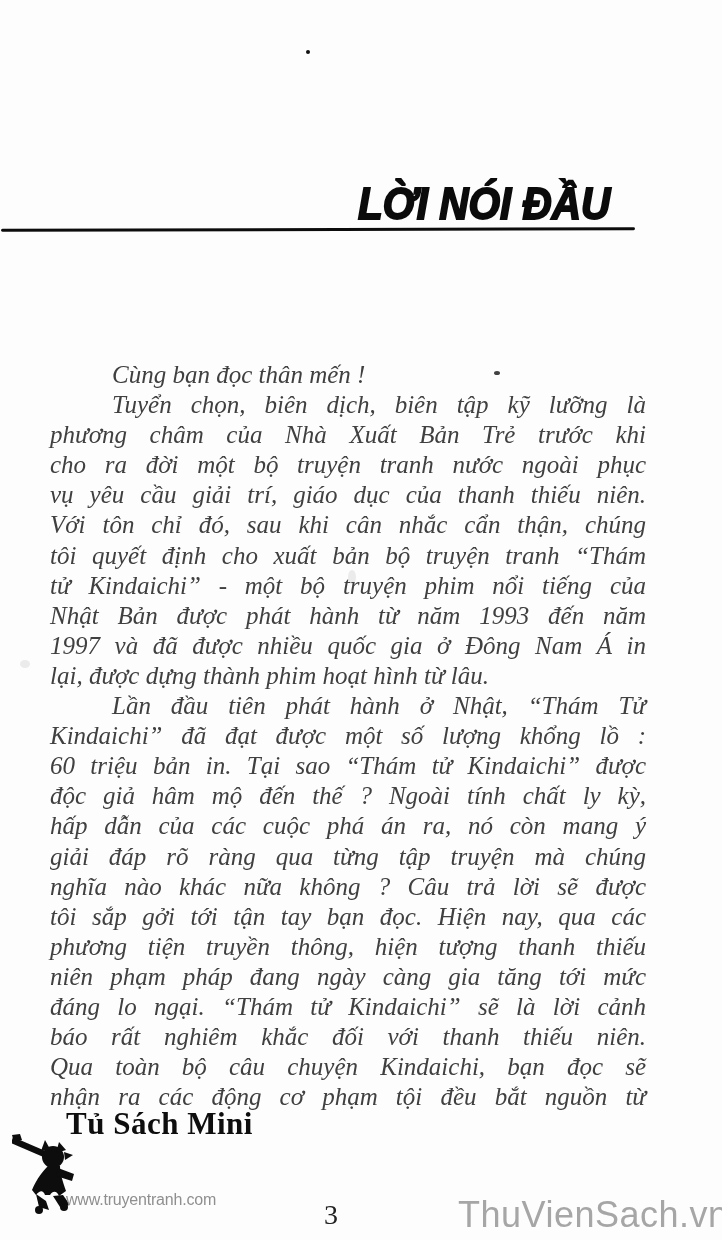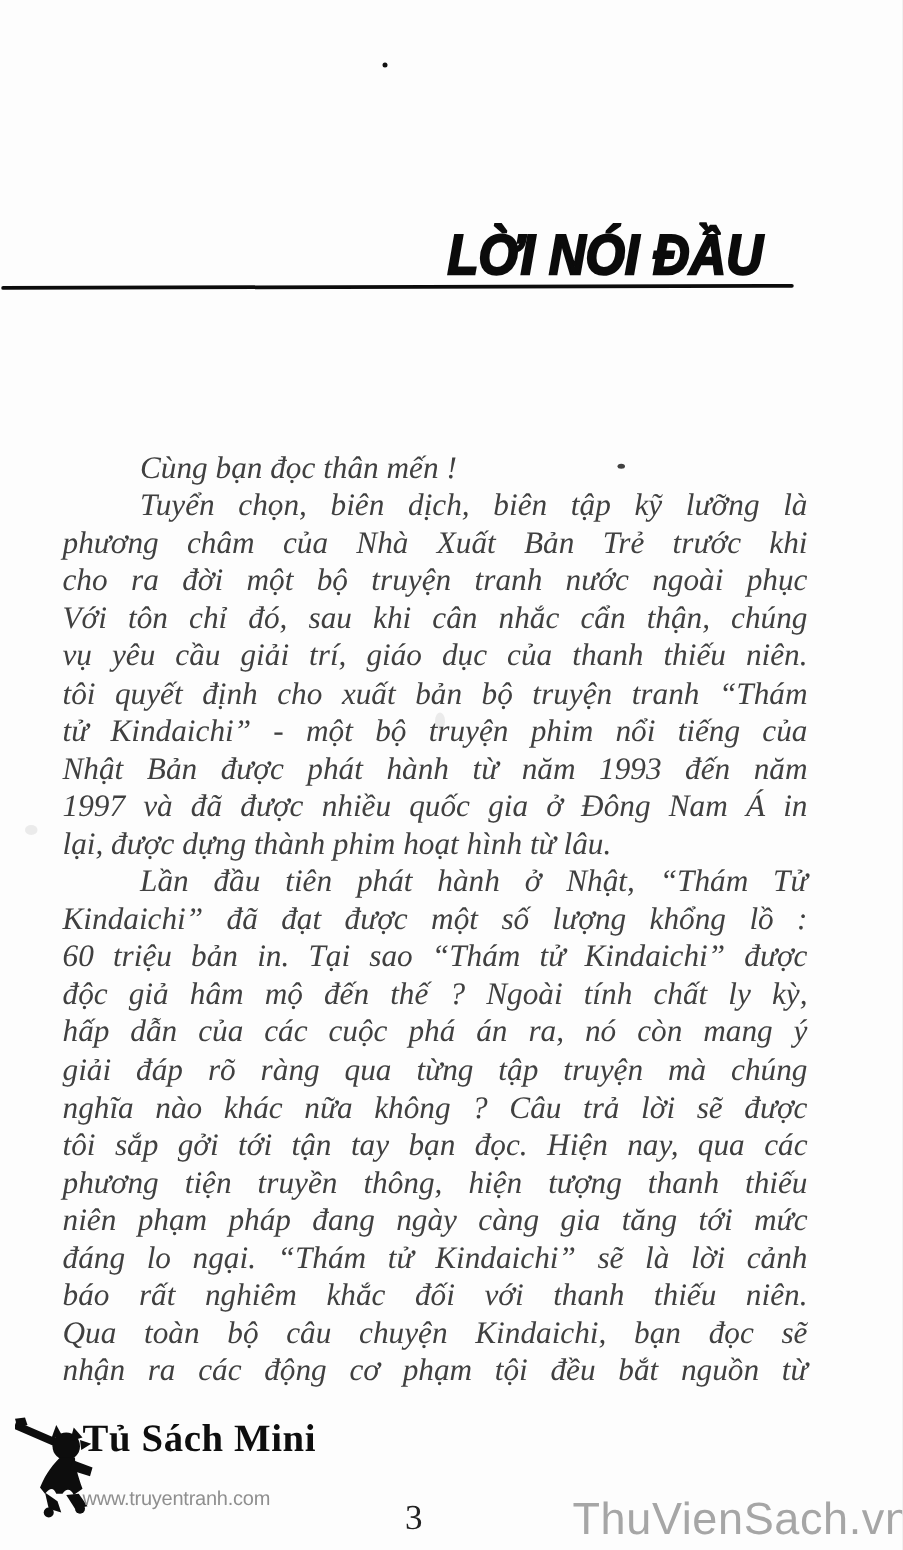--- a/index.html
+++ b/index.html
@@ -55,21 +55,21 @@
     line-height:30.1px;
     color:#404040;
   }
   .bline { width:100%; white-space:normal; }
   .bline.just { text-align:justify; text-align-last:justify; }
   .bline.ind  { text-indent:62px; }
 
   
   .mascot { position:absolute; left:12px; top:1130px; width:66px; height:94px; }
   .publisher {
-    position:absolute; left:66px; top:1135px;
+    position:absolute; left:66px; top:1108px;
     font-family:"Liberation Serif", serif;
     font-weight:bold; font-size:31px; line-height:1;
     color:#0e0e0e;
     letter-spacing:0.5px;
     white-space:nowrap;
     text-align:right;
   }
   .website {
     position:absolute; left:66px; top:1192px;
     font-family:"Liberation Sans", sans-serif;
@@ -103,22 +103,22 @@
   <div class="smudge m2"></div>
 
   <div class="title">LỜI NÓI ĐẦU</div>
   <div class="rule"></div>
 
   <div class="body-text">
       <div class="bline ind">Cùng bạn đọc thân mến !</div>
       <div class="bline just ind">Tuyển chọn, biên dịch, biên tập kỹ lưỡng là</div>
       <div class="bline just">phương châm của Nhà Xuất Bản Trẻ trước khi</div>
       <div class="bline just">cho ra đời một bộ truyện tranh nước ngoài phục</div>
+      <div class="bline just">vụ yêu cầu giải trí, giáo dục của thanh thiếu niên.</div>
       <div class="bline just">Với tôn chỉ đó, sau khi cân nhắc cẩn thận, chúng</div>
-      <div class="bline just">vụ yêu cầu giải trí, giáo dục của thanh thiếu niên.</div>
       <div class="bline just">tôi quyết định cho xuất bản bộ truyện tranh “Thám</div>
       <div class="bline just">tử Kindaichi” - một bộ truyện phim nổi tiếng của</div>
       <div class="bline just">Nhật Bản được phát hành từ năm 1993 đến năm</div>
       <div class="bline just">1997 và đã được nhiều quốc gia ở Đông Nam Á in</div>
       <div class="bline">lại, được dựng thành phim hoạt hình từ lâu.</div>
       <div class="bline just ind">Lần đầu tiên phát hành ở Nhật, “Thám Tử</div>
       <div class="bline just">Kindaichi” đã đạt được một số lượng khổng lồ :</div>
       <div class="bline just">60 triệu bản in. Tại sao “Thám tử Kindaichi” được</div>
       <div class="bline just">độc giả hâm mộ đến thế ? Ngoài tính chất ly kỳ,</div>
       <div class="bline just">hấp dẫn của các cuộc phá án ra, nó còn mang ý</div>

